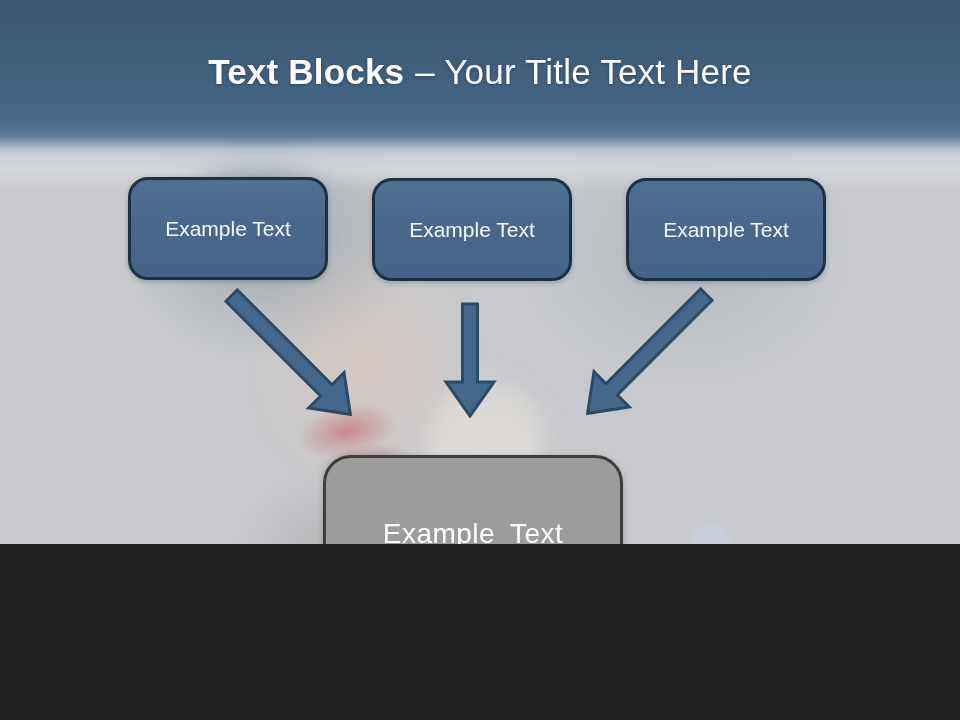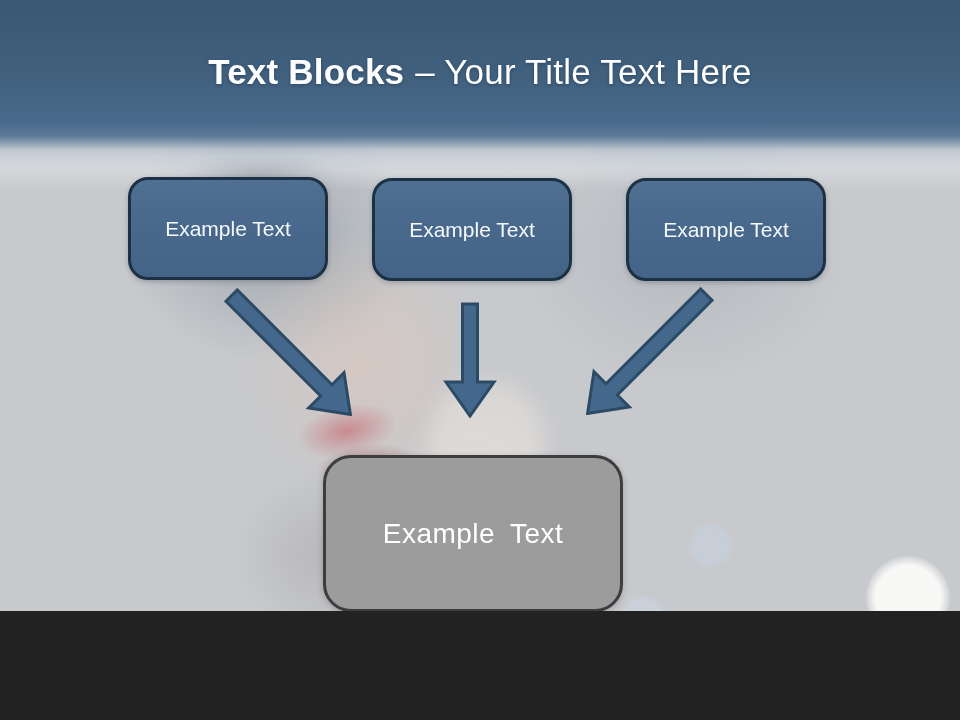--- a/index.html
+++ b/index.html
@@ -1,18 +1,18 @@
 <!DOCTYPE html>
 <html><head>
 <meta charset="utf-8">
 <style>
   html, body { margin: 0; padding: 0; background: #222; }
   .slide {
     position: relative;
-    width: 960px; height: 611px;
+    width: 960px; height: 544px;
     overflow: hidden;
     background: #c7c9cc;
     font-family: "Liberation Sans", sans-serif;
   }
   
   .ph { position: absolute; border-radius: 50%; pointer-events: none; }
   .lace1 { left: 120px; top: 112px; width: 300px; height: 250px;
     background: radial-gradient(closest-side, rgba(56,78,94,0.30), rgba(56,78,94,0.12) 55%, rgba(56,78,94,0) 100%); }
   .lace2 { left: 520px; top: 115px; width: 330px; height: 270px;
     background: radial-gradient(closest-side, rgba(90,112,128,0.16), rgba(90,112,128,0) 100%); }

